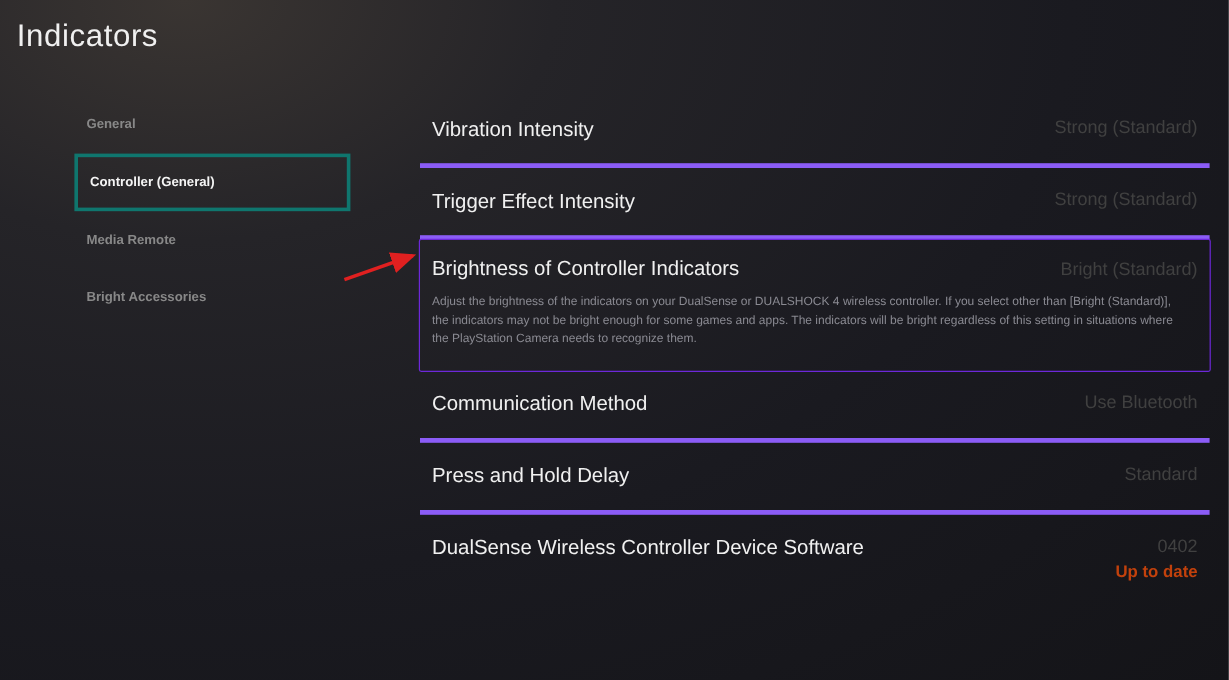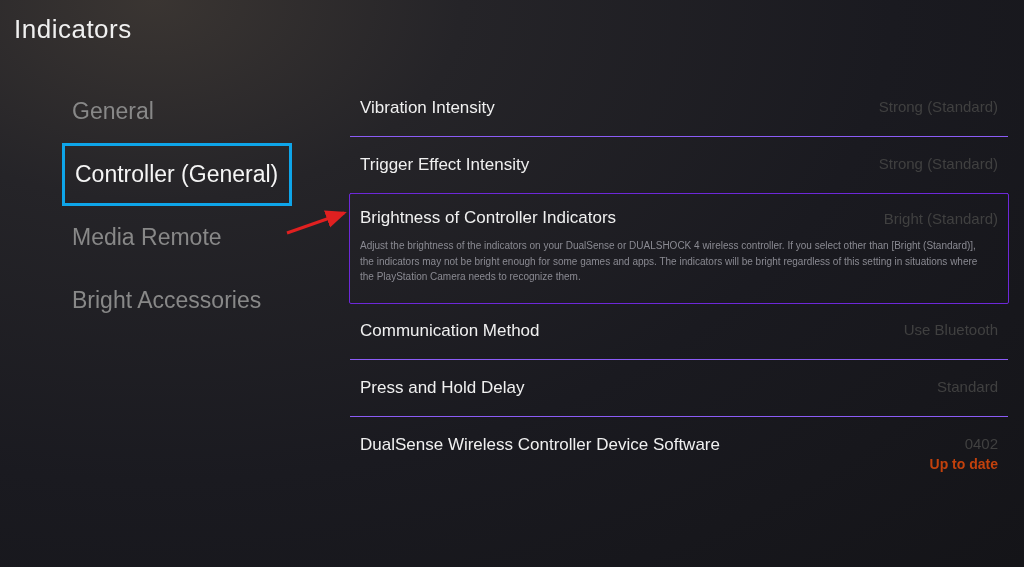--- a/index.html
+++ b/index.html
@@ -30,45 +30,45 @@
     
     .sidebar {
       position: absolute;
       left: 62px;
       top: 80px;
       width: 230px;
     }
     
     .sidebar-item {
       padding: 18px 10px;
-      font-size: 23px;
-      font-weight: 400;
+      font-size: 11px;
+      font-weight: 700;
       color: #888888;
       cursor: pointer;
     }
     
     .sidebar-item.active {
       color: #f5f5f5;
-      border: 3px solid #0ea5e9;
+      border: 3px solid #0f766e;
       padding: 15px 10px;
     }
     
     .content {
       position: absolute;
       left: 350px;
       top: 80px;
       right: 16px;
     }
     
     .setting-row {
       display: flex;
       justify-content: space-between;
       align-items: flex-start;
       padding: 18px 10px;
-      border-bottom: 1px solid #8b5cf6;
+      border-bottom: 4px solid #8b5cf6;
       cursor: pointer;
     }
     
     .setting-row:last-child {
       border-bottom: none;
     }
     
     .setting-label {
       font-size: 17px;
       font-weight: 300;

